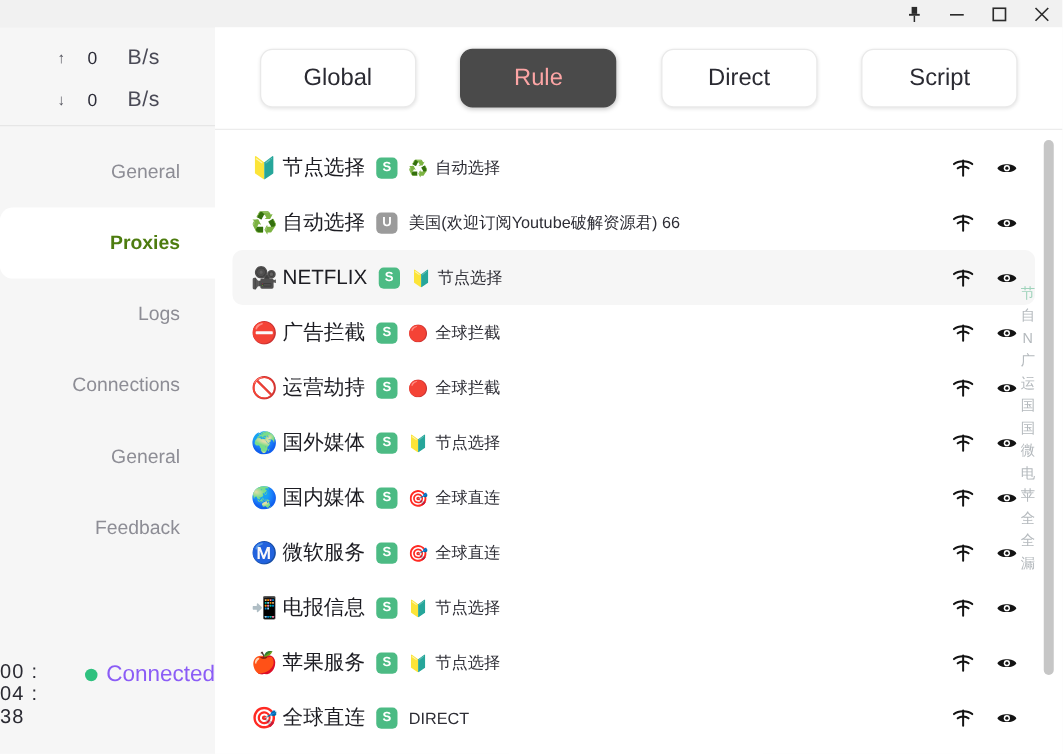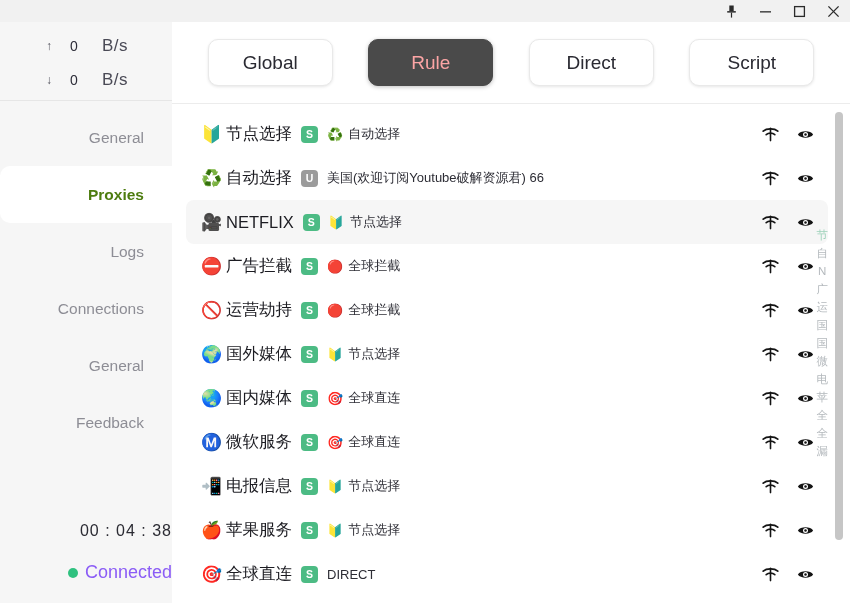--- a/index.html
+++ b/index.html
@@ -47,21 +47,21 @@
     background:#f6f6f6;
   }
   .nav-item.active{
     color:#4d7c0f; font-weight:600; background:#ffffff;
     border-top-left-radius:10px; border-bottom-left-radius:10px;
   }
   .nav-item.before-active{ border-bottom-right-radius:12px; }
   .nav-item.after-active{ border-top-right-radius:12px; }
 
   .status{
-    padding:0 0 20px 0; display:flex; flex-direction:column; align-items:flex-end; gap:22px;
+    padding:0 0 20px 0; display:flex; flex-direction:row; align-items:flex-start; gap:22px;
   }
   .timer{ font-size:16px; color:#2b2b33; letter-spacing:1px; }
   .conn{ display:flex; align-items:center; gap:7px; font-size:18px; color:#8b5cf6; }
   .dot{ width:10px; height:10px; border-radius:50%; background:#2fc17f; }
 
   
   .main{
     position:absolute; top:22px; left:172px; width:678px; height:581px;
     background:#ffffff;
   }

